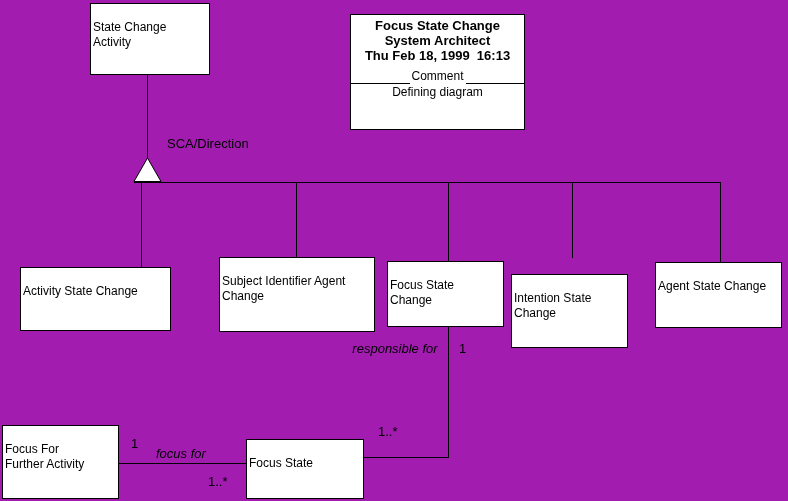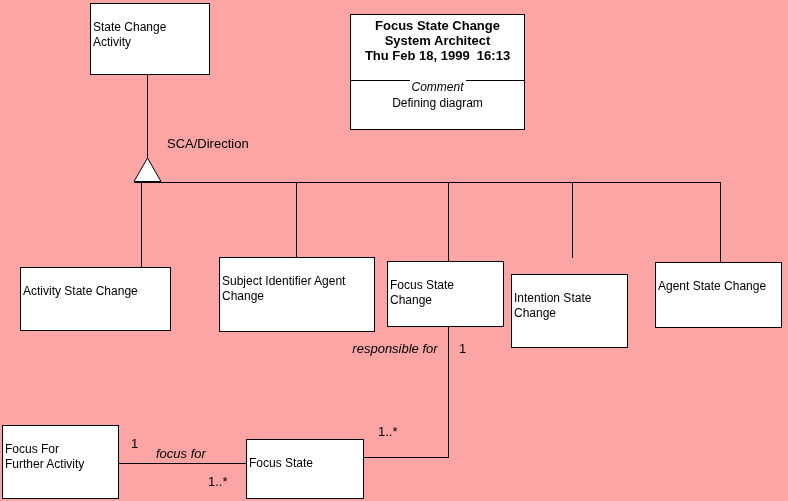--- a/index.html
+++ b/index.html
@@ -1,21 +1,21 @@
 <!DOCTYPE html>
 <html><head>
 <meta charset="utf-8">
 <style>
   * { margin: 0; padding: 0; box-sizing: border-box; }
   html, body { background: #ffffff; }
   body { font-family: "Liberation Sans", sans-serif; color: #000; }
   #canvas {
     position: relative;
     width: 788px; height: 501px;
-    background: #fca5a5;
+    background: #a21caf;
     overflow: hidden;
   }
   .uml-box {
     position: absolute;
     border: 1px solid #000;
     background: #fff;
     font-size: 12px;
     line-height: 15px;
     padding: 1px 2px;
     white-space: pre-line;
@@ -27,21 +27,21 @@
   .lbl.it { font-style: italic; }
   .tri { position: absolute; }
   
   #title-block {
     position: absolute;
     left: 350px; top: 14px; width: 175px; height: 116px;
     border: 1px solid #000; background: #fff;
     text-align: center; padding-top: 3px;
   }
   .tb-bold { font-weight: bold; font-size: 13px; line-height: 15px; white-space: pre; }
-  .tb-sep { display: flex; align-items: flex-start; margin-top: 17px; height: 15px; font-style: italic; }
+  .tb-sep { display: flex; align-items: flex-end; margin-top: 6px; height: 15px; }
   .tb-sep .sep-line { flex: 1; height: 1px; background: #000; }
   .tb-sep .sep-text { font-size: 12px; padding: 0 2px; line-height: 15px; }
   .tb-body { font-size: 12px; line-height: 15px; margin-top: 1px; }
 </style>
 </head>
 <body>
 
 <div id="canvas">
 
   <div class="vline" style="left:147px; top:74px; height:84px;"></div>

